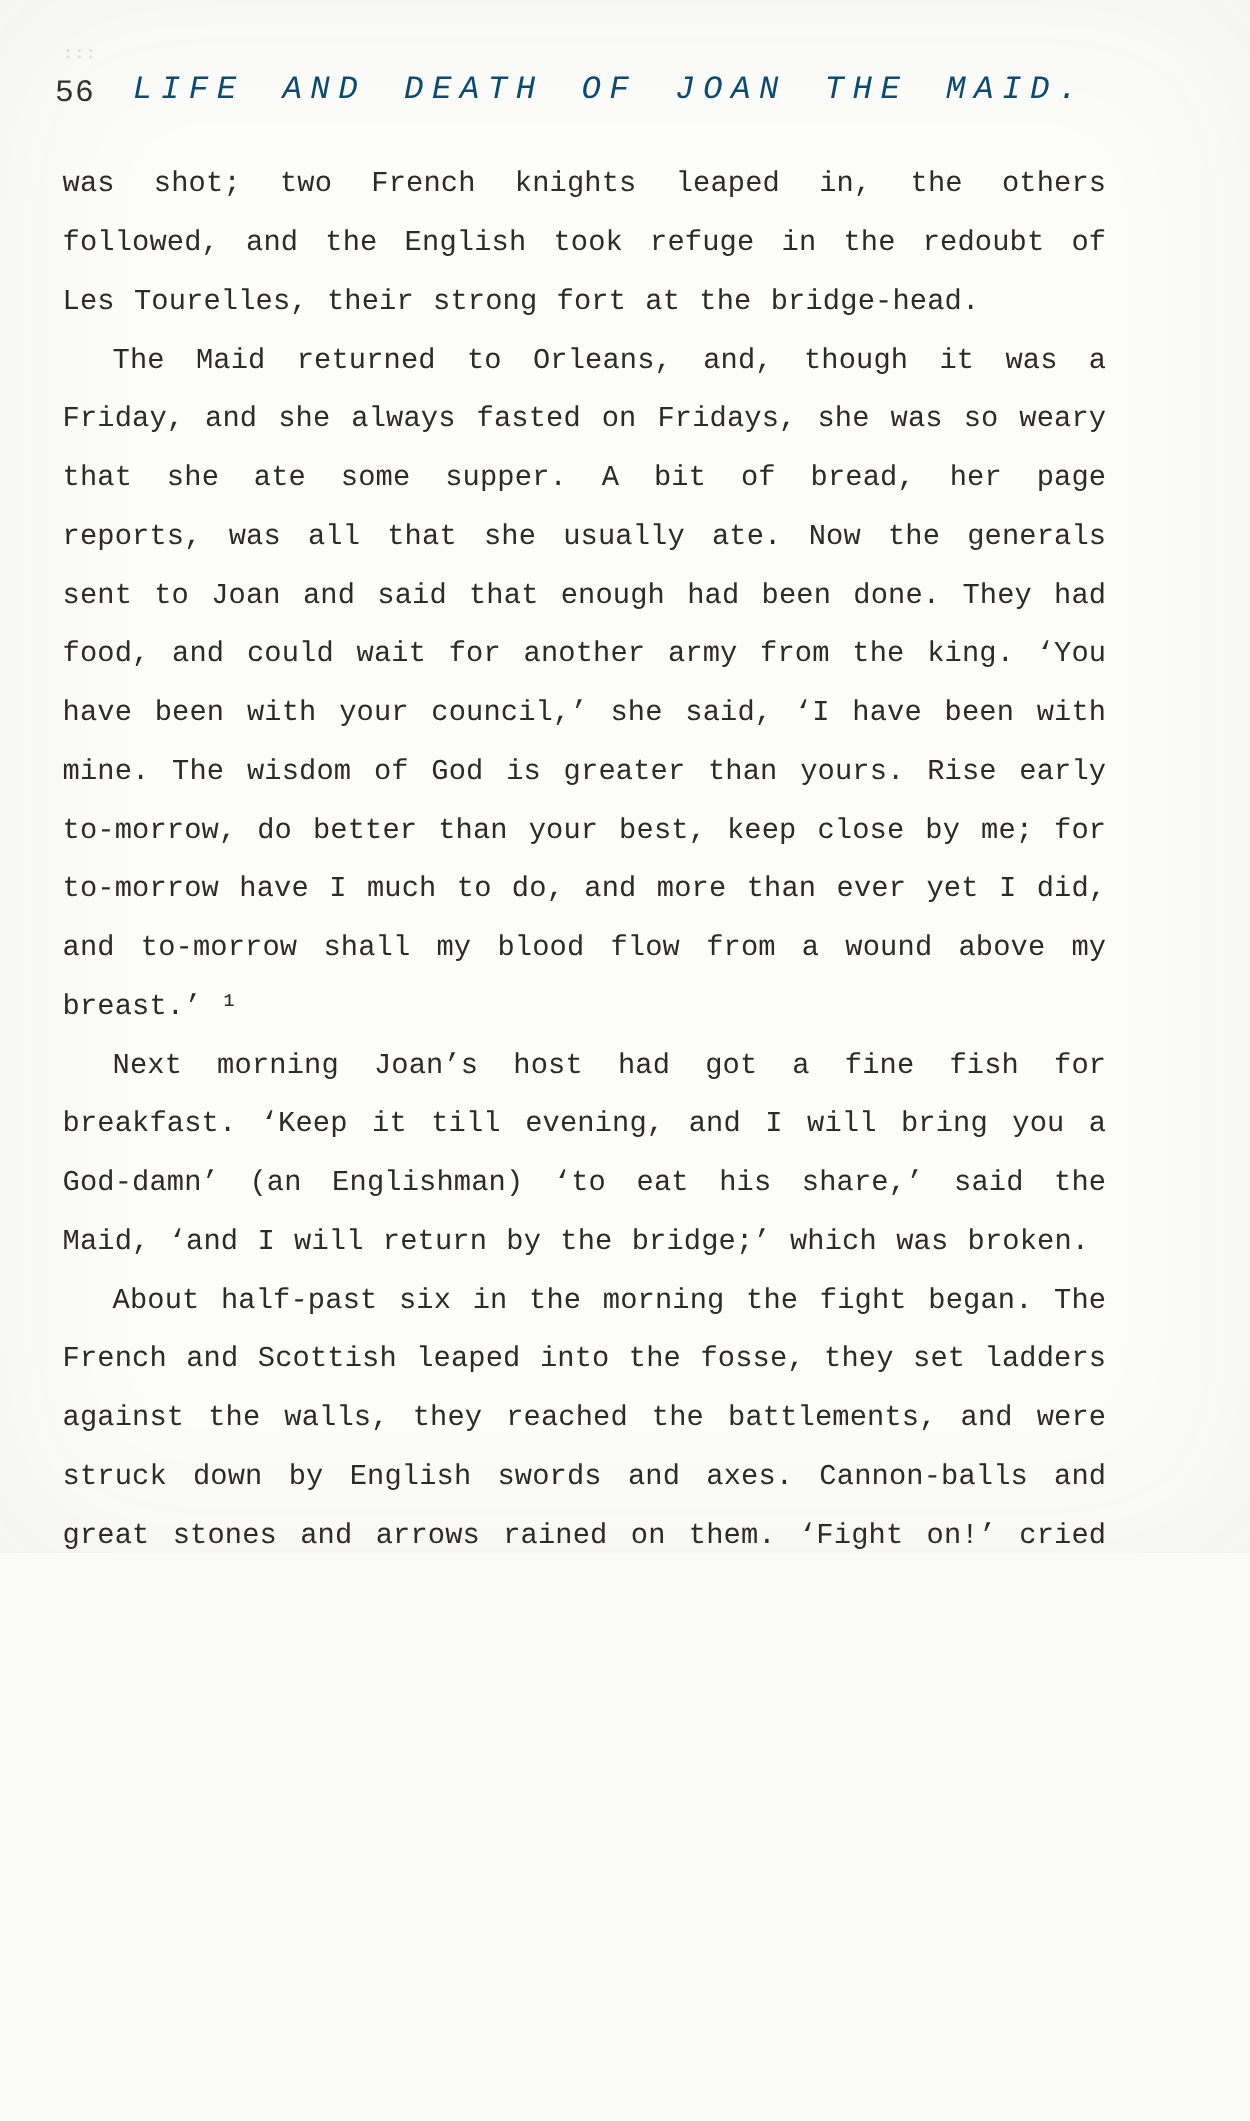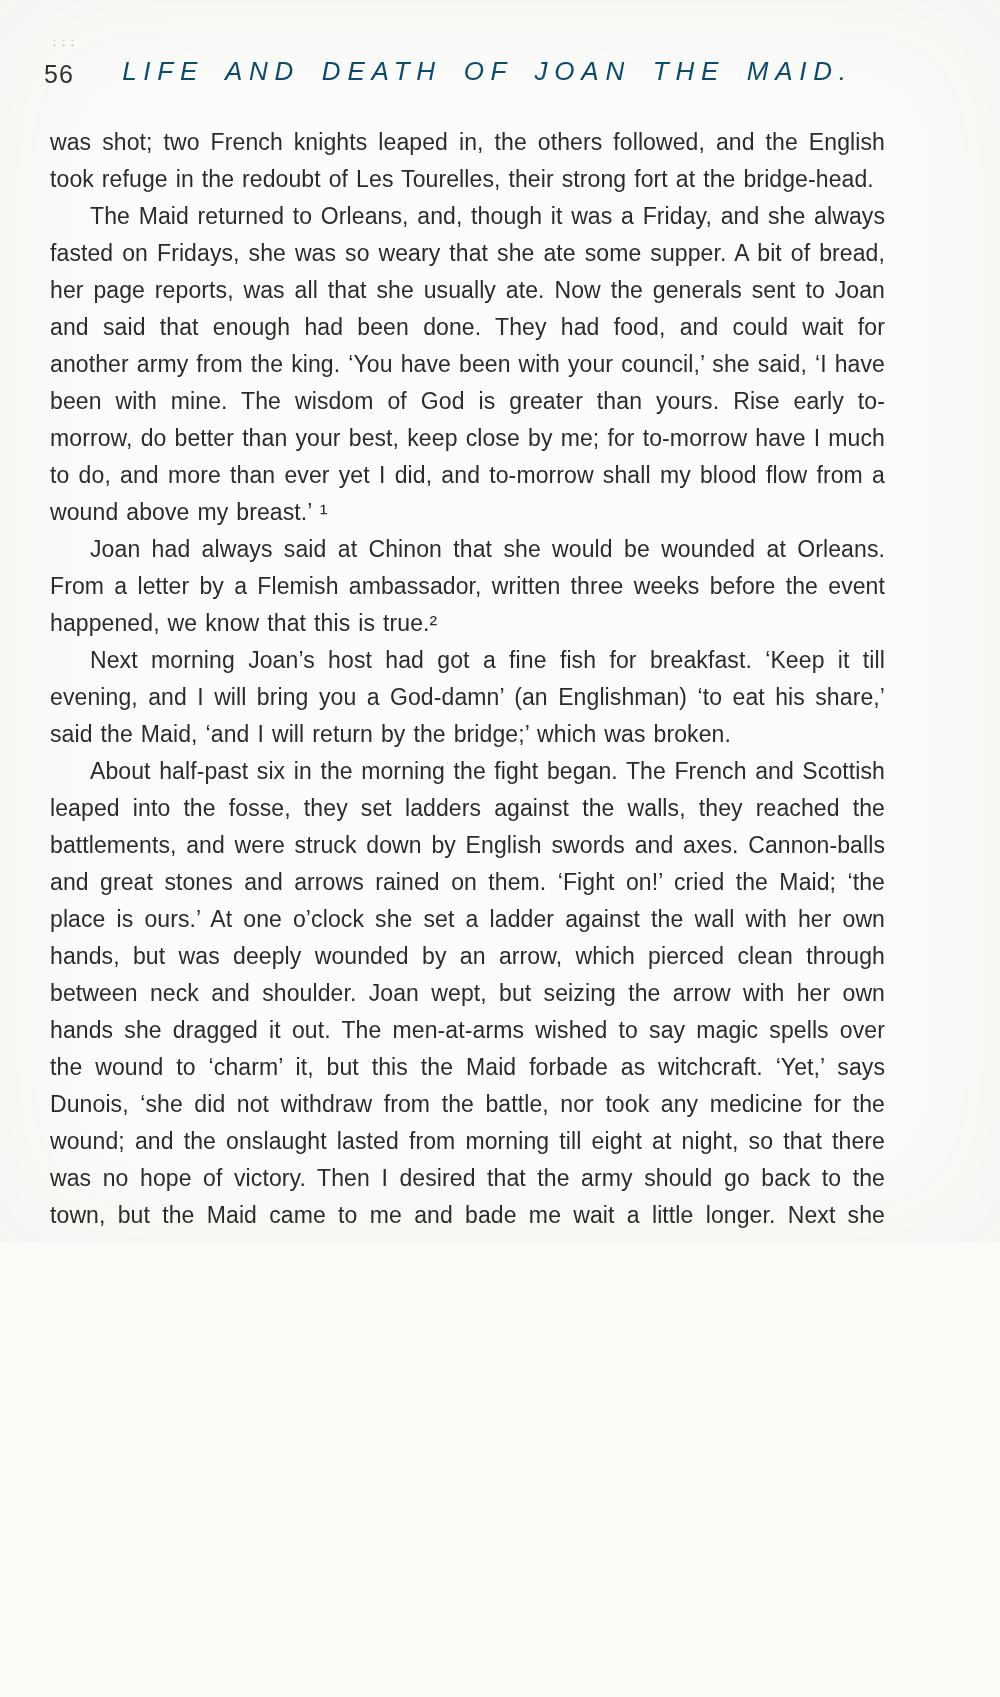--- a/index.html
+++ b/index.html
@@ -12,21 +12,21 @@
 
   .page {
     position: relative;
     width: 1000px;
     height: 1242px;
     background: #fcfcfa;
     box-shadow: inset 0 0 140px rgba(60,55,40,0.05);
     display: flex;
     flex-direction: column;
     padding: 56px 115px 165px 50px;
-    font-family: Liberation Sans, sans-serif;
+    font-family: Liberation Mono, monospace;
     color: #2d2b28;
     overflow: hidden;
   }
 
   
   .running-head {
     position: relative;
     height: 38px;
     margin-bottom: 30px;
     flex: 0 0 auto;
@@ -50,21 +50,21 @@
     color: #0c4a6e;
     padding-left: 40px;
   }
 
   
   .body-text {
     flex: 0 0 auto;
   }
   .para {
     font-size: 23px;
-    line-height: 37px;
+    line-height: 47px;
     text-align: justify;
     text-indent: 40px;
     letter-spacing: 0.1px;
     word-spacing: 1.5px;
     color: #2d2b28;
   }
   .para.continuation {
     text-indent: 0;
   }
 
@@ -110,21 +110,20 @@
 <div class="page">
 
   <header class="running-head">
     <span class="page-number">56</span>
     <span class="running-title">LIFE AND DEATH OF JOAN THE MAID.</span>
   </header>
 
   <main class="body-text">
     <p class="para continuation">was shot; two French knights leaped in, the others followed, and the English took refuge in the redoubt of Les Tourelles, their strong fort at the bridge-head.</p>
     <p class="para">The Maid returned to Orleans, and, though it was a Friday, and she always fasted on Fridays, she was so weary that she ate some supper.  A bit of bread, her page reports, was all that she usually ate.  Now the generals sent to Joan and said that enough had been done.  They had food, and could wait for another army from the king.  ‘You have been with your council,’ she said, ‘I have been with mine.  The wisdom of God is greater than yours.  Rise early to-morrow, do better than your best, keep close by me; for to-morrow have I much to do, and more than ever yet I did, and to-morrow shall my blood flow from a wound above my breast.’ ¹</p>
-    <p class="para">Joan had always said at Chinon that she would be wounded at Orleans.  From a letter by a Flemish ambassador, written three weeks before the event happened, we know that this is true.²</p>
     <p class="para">Next morning Joan’s host had got a fine fish for breakfast. ‘Keep it till evening, and I will bring you a God-damn’ (an Englishman) ‘to eat his share,’ said the Maid, ‘and I will return by the bridge;’ which was broken.</p>
     <p class="para">About half-past six in the morning the fight began.  The French and Scottish leaped into the fosse, they set ladders against the walls, they reached the battlements, and were struck down by English swords and axes.  Cannon-balls and great stones and arrows rained on them.  ‘Fight on!’ cried the Maid; ‘the place is ours.’  At one o’clock she set a ladder against the wall with her own hands, but was deeply wounded by an arrow, which pierced clean through between neck and shoulder.  Joan wept, but seizing the arrow with her own hands she dragged it out.  The men-at-arms wished to say magic spells over the wound to ‘charm’ it, but this the Maid forbade as witchcraft.  ‘Yet,’ says Dunois, ‘she did not withdraw from the battle, nor took any medicine for the wound; and the onslaught lasted from morning till eight at night, so that there was no hope of victory.  Then I desired that the army should go back to the town, but the Maid came to me and bade me wait a little longer.  Next she mounted her horse and rode into a vine-</p>
   </main>
 
   <footer class="footnotes">
     <p class="footnote">
       <span class="fn-marker">1</span>
       <span>Following Pasquerel, her priest.</span>
       <i class="fn-work gap">Procès,</i>
       <span>iii. 109.</span>

